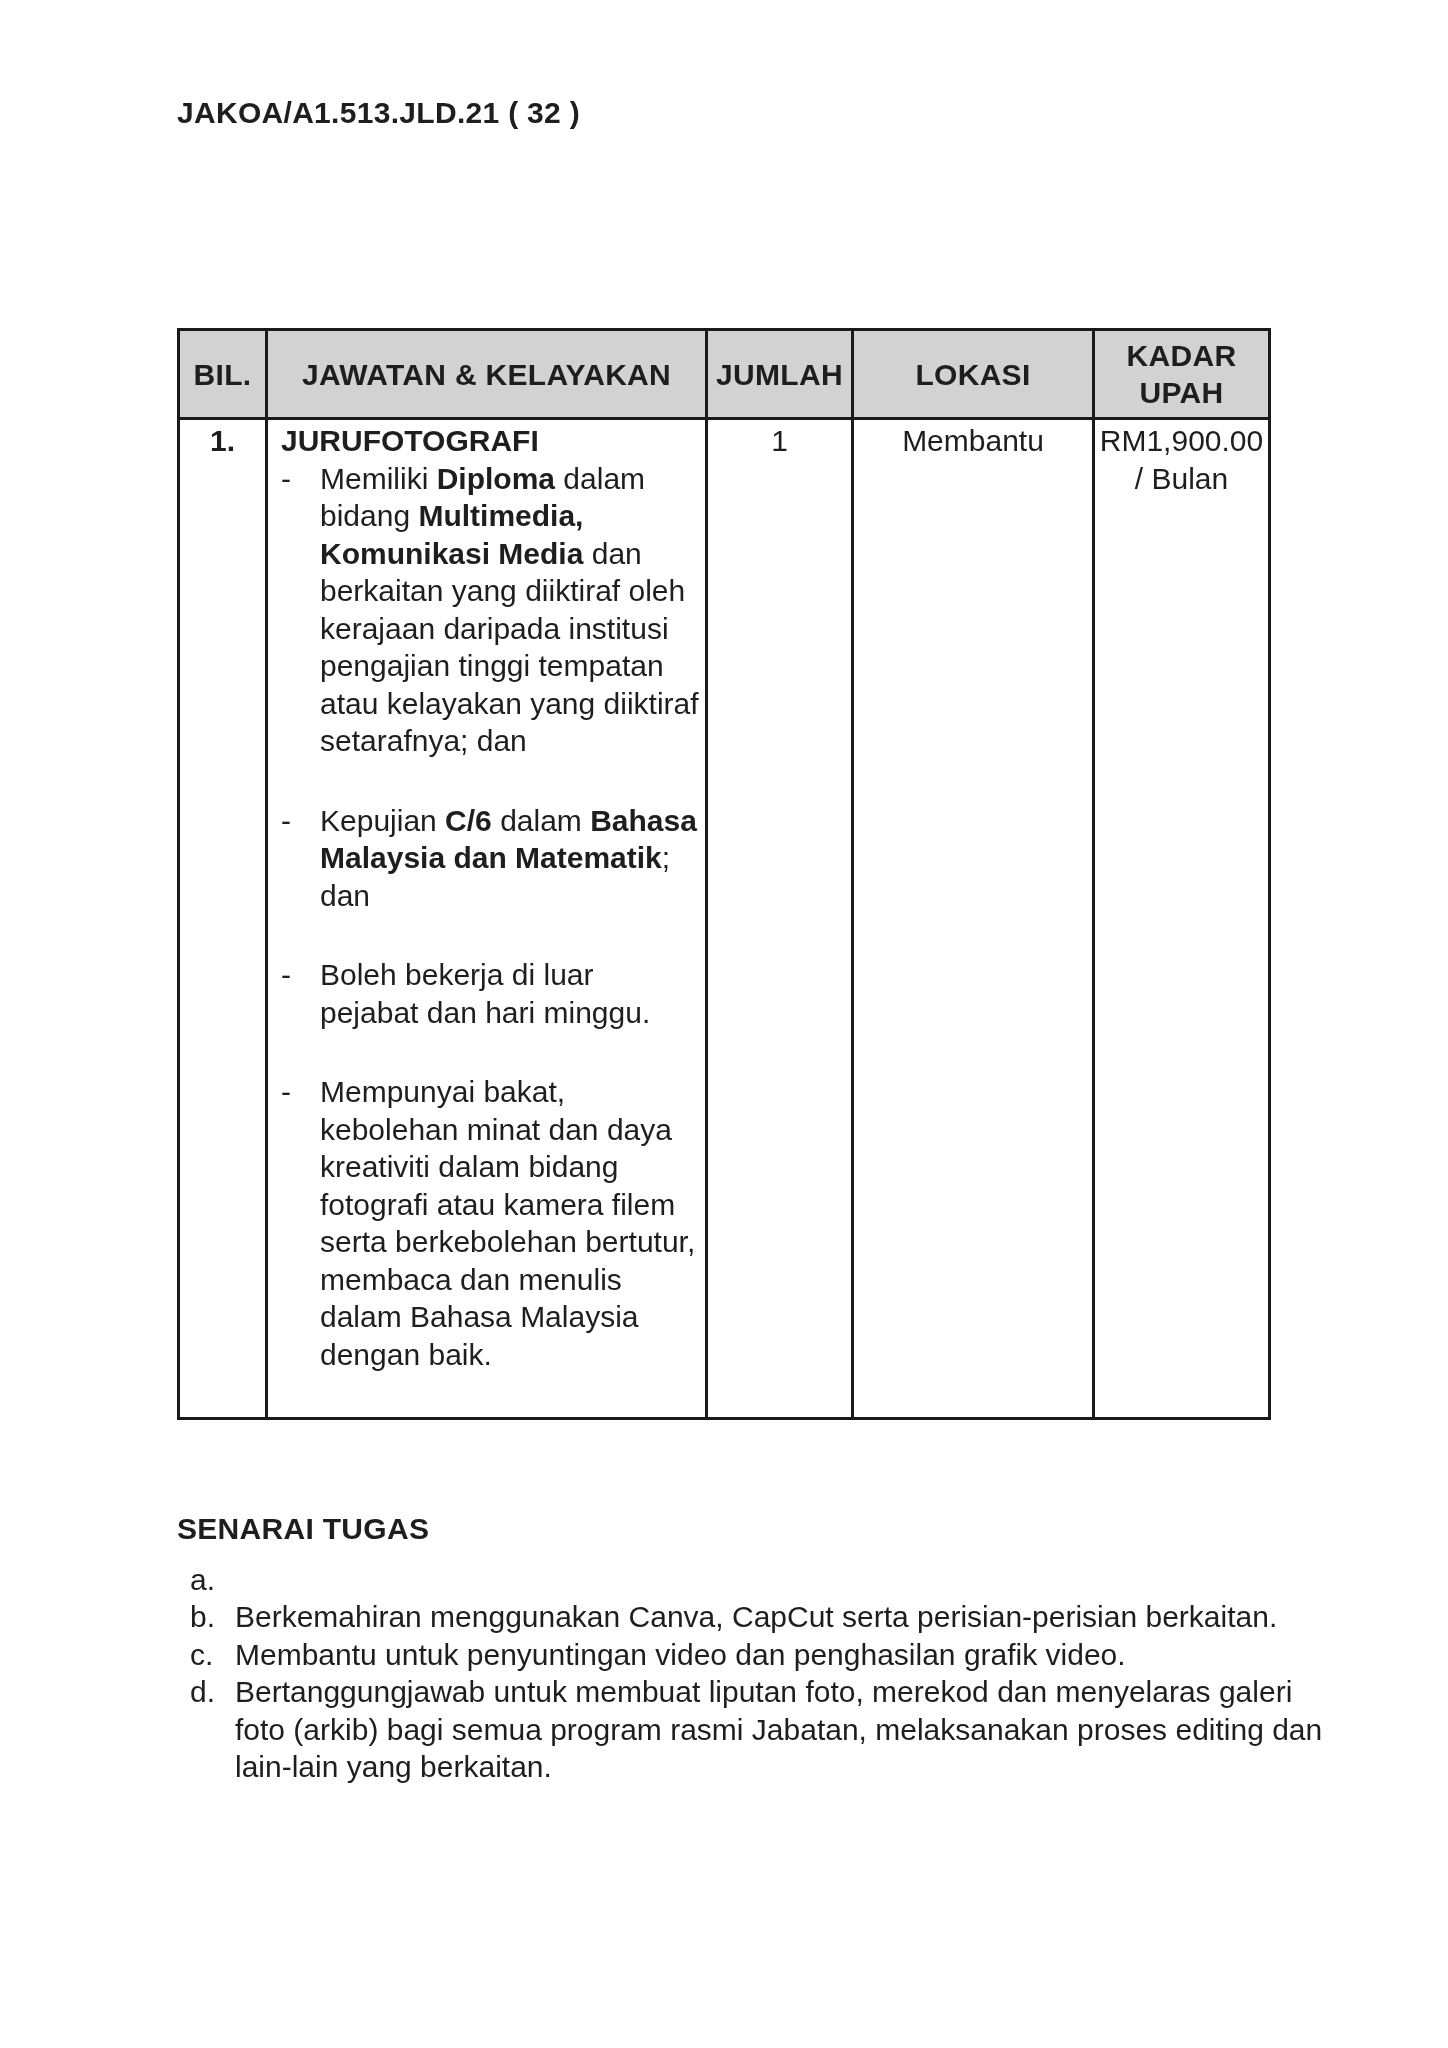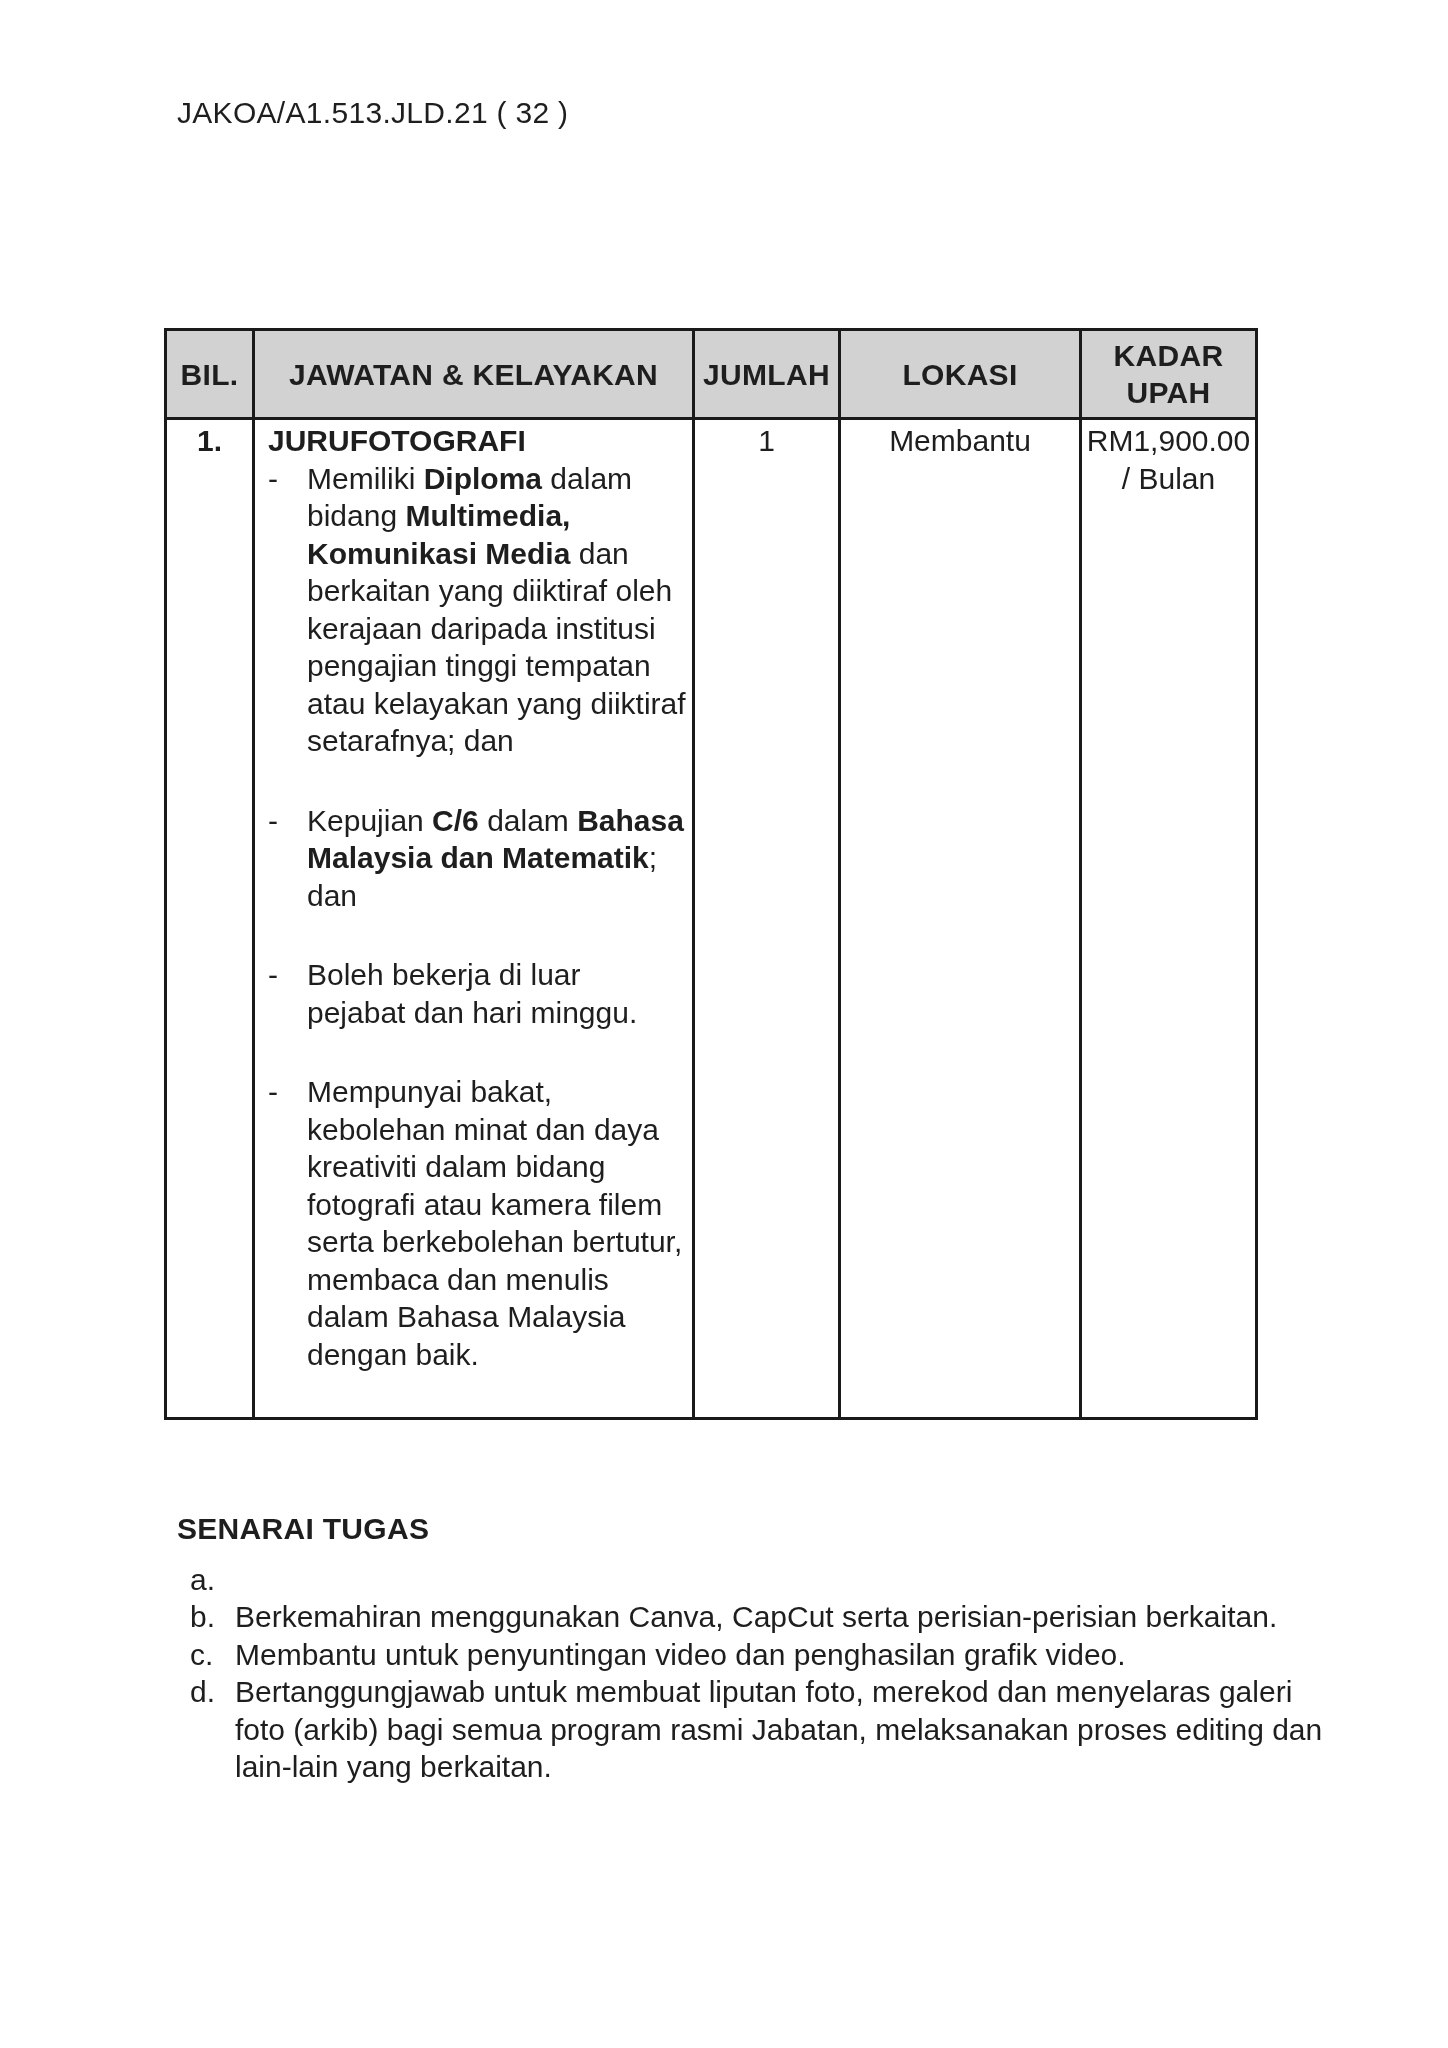--- a/index.html
+++ b/index.html
@@ -15,36 +15,36 @@
     width:1448px;
     height:2048px;
     background:var(--page-bg);
     font-family:"Liberation Sans","DejaVu Sans",sans-serif;
     color:var(--text);
     overflow:hidden;
   }
   .ref-number{
     position:absolute;
     left:177px; top:93px;
-    font-size:30px; font-weight:400;
+    font-size:30px; font-weight:700;
     line-height:40px;
     letter-spacing:0.3px;
     white-space:nowrap;
   }
   .doc-title{
     position:absolute;
     left:177px; top:264px;
     font-size:30px; font-weight:700;
     line-height:40px;
     letter-spacing:0.3px;
     white-space:nowrap;
   }
   table.job-table{
     position:absolute;
-    left:164px; top:328px;
+    left:177px; top:328px;
     width:1091px;
     border-collapse:collapse;
     table-layout:fixed;
   }
   .job-table th,.job-table td{
     border:3px solid var(--border);
     padding:0;
   }
   .job-table thead th{
     background:var(--header-bg);

